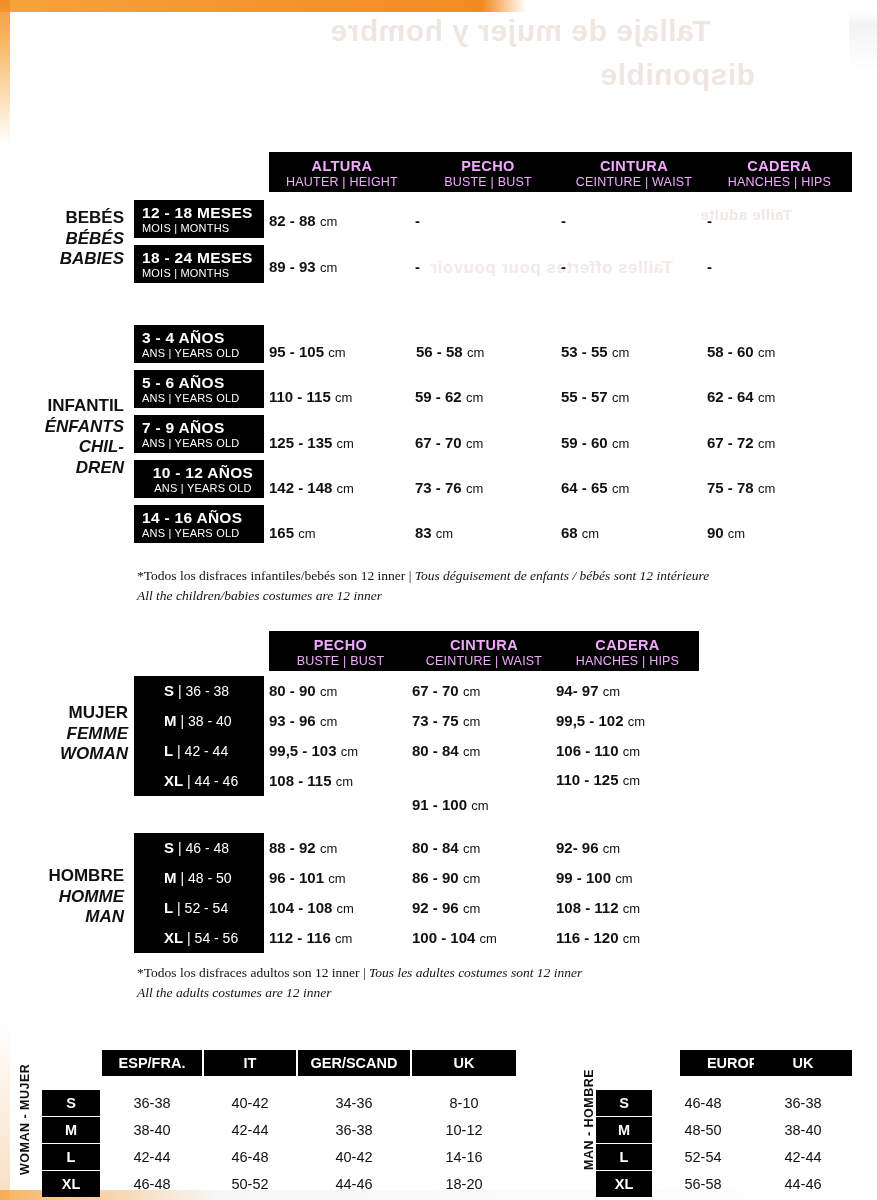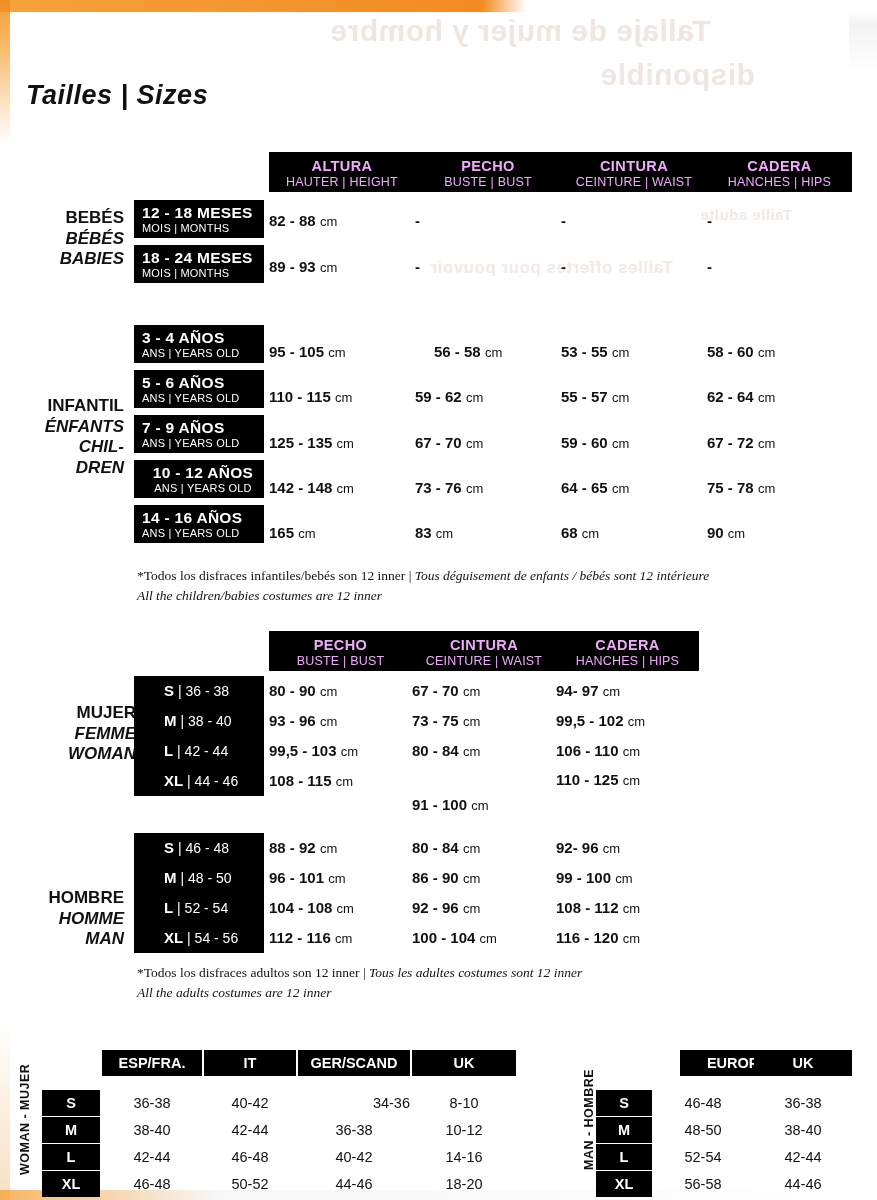--- a/index.html
+++ b/index.html
@@ -190,21 +190,20 @@
 <div class="bg-orange-right"></div>
 <div class="bg-bottom-band"></div>
 
 <div class="ghost ghost1">Tallaje de mujer y hombre</div>
 <div class="ghost ghost2">disponible</div>
 <div class="ghost ghost3">Taille adulte</div>
 <div class="ghost ghost4">Tailles offertes pour pouvoir</div>
 
 <div class="page">
 
-  <div class="subtitle">Tailles | Sizes</div>
 
   <div class="hdr-bar" style="left:269px; top:152px; width:583px; height:40px;">
     <div class="hdr-cell" style="width:146px;">
       <div class="hdr-top">ALTURA</div>
       <div class="hdr-sub">HAUTER | HEIGHT</div>
     </div>
     <div class="hdr-cell" style="width:146px;">
       <div class="hdr-top">PECHO</div>
       <div class="hdr-sub">BUSTE | BUST</div>
     </div>
@@ -286,21 +285,21 @@
   </div>
   <div class="agebox" style="left:134px; top:505px;">
     <div class="a1">14 - 16 AÑOS</div>
     <div class="a2">ANS | YEARS OLD</div>
   </div>
 
   <div class="val" style="left:269px; top:343px; width:146px;">
     <span>95 - 105</span>
     <span class="u">cm</span>
   </div>
-  <div class="val" style="left:434px; top:343px; width:146px;">
+  <div class="val" style="left:416px; top:343px; width:146px;">
     <span>56 - 58</span>
     <span class="u">cm</span>
   </div>
   <div class="val" style="left:561px; top:343px; width:146px;">
     <span>53 - 55</span>
     <span class="u">cm</span>
   </div>
   <div class="val" style="left:707px; top:343px; width:145px;">
     <span>58 - 60</span>
     <span class="u">cm</span>
@@ -389,21 +388,21 @@
     <div class="hdr-cell" style="width:144px;">
       <div class="hdr-top">CINTURA</div>
       <div class="hdr-sub">CEINTURE | WAIST</div>
     </div>
     <div class="hdr-cell" style="width:143px;">
       <div class="hdr-top">CADERA</div>
       <div class="hdr-sub">HANCHES | HIPS</div>
     </div>
   </div>
 
-  <div class="grp-label" style="left:12px; top:703px; width:124px;">
+  <div class="grp-label" style="left:4px; top:703px; width:124px;">
     <span class="b">MUJER</span>
     <i>FEMME</i>
     <i>WOMAN</i>
   </div>
 
   <div class="sizebox" style="left:134px; top:676px;">
     <b>S</b>
     <span>| 36 - 38</span>
   </div>
   <div class="sizebox" style="left:134px; top:706px;">
@@ -464,21 +463,21 @@
   </div>
   <div class="val" style="left:412px; top:796px; width:144px;">
     <span>91 - 100</span>
     <span class="u">cm</span>
   </div>
   <div class="val" style="left:556px; top:771px; width:143px;">
     <span>110 - 125</span>
     <span class="u">cm</span>
   </div>
 
-  <div class="grp-label" style="left:0px; top:888px; width:124px;">
+  <div class="grp-label" style="left:0px; top:866px; width:124px;">
     <span class="b">HOMBRE</span>
     <i>HOMME</i>
     <i>MAN</i>
   </div>
 
   <div class="sizebox" style="left:134px; top:833px;">
     <b>S</b>
     <span>| 46 - 48</span>
   </div>
   <div class="sizebox" style="left:134px; top:863px;">
@@ -560,21 +559,21 @@
   <div class="cbox" style="left:298px; top:1050px; width:112px;">GER/SCAND</div>
   <div class="cbox" style="left:412px; top:1050px; width:104px;">UK</div>
 
   <div class="cbox" style="left:42px; top:1090px; width:58px;">S</div>
   <div class="cbox" style="left:42px; top:1117px; width:58px;">M</div>
   <div class="cbox" style="left:42px; top:1144px; width:58px;">L</div>
   <div class="cbox" style="left:42px; top:1171px; width:58px;">XL</div>
 
   <div class="cval" style="left:102px; top:1090px; width:100px;">36-38</div>
   <div class="cval" style="left:204px; top:1090px; width:92px;">40-42</div>
-  <div class="cval" style="left:298px; top:1090px; width:112px;text-align:right;">34-36</div>
+  <div class="cval" style="left:298px; top:1090px; width:112px;">34-36</div>
   <div class="cval" style="left:412px; top:1090px; width:104px;">8-10</div>
 
   <div class="cval" style="left:102px; top:1117px; width:100px;">38-40</div>
   <div class="cval" style="left:204px; top:1117px; width:92px;">42-44</div>
   <div class="cval" style="left:298px; top:1117px; width:112px;">36-38</div>
   <div class="cval" style="left:412px; top:1117px; width:104px;">10-12</div>
 
   <div class="cval" style="left:102px; top:1144px; width:100px;">42-44</div>
   <div class="cval" style="left:204px; top:1144px; width:92px;">46-48</div>
   <div class="cval" style="left:298px; top:1144px; width:112px;">40-42</div>

